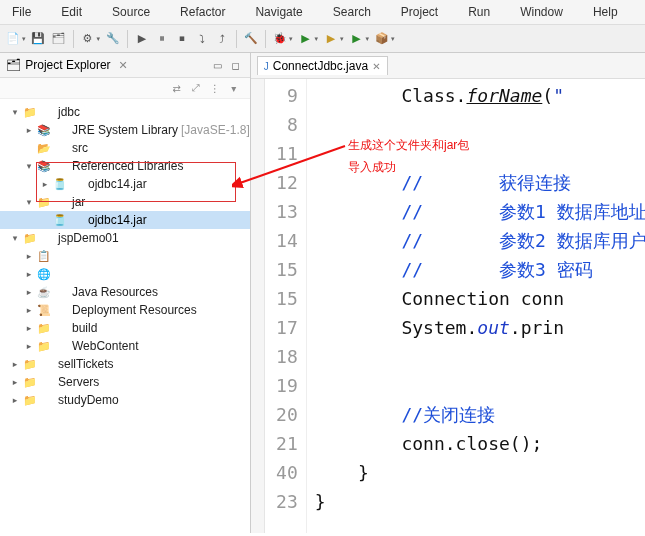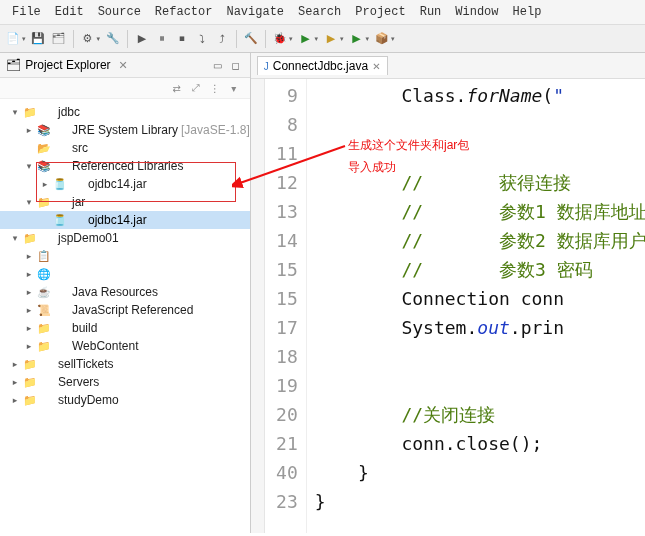--- a/index.html
+++ b/index.html
@@ -1,17 +1,17 @@
 <!DOCTYPE html>
 <html><head>
 <meta charset="utf-8">
 <style>
 * { box-sizing: border-box; margin: 0; padding: 0; }
 body { font-family: "Segoe UI", Tahoma, sans-serif; font-size: 12px; background: #fff; width: 645px; height: 536px; overflow: hidden; position: relative; }
-.menubar { display: flex; gap: 2px; padding: 3px 6px; background: #f5f5f5; border-bottom: 1px solid #ddd; font-family: Liberation Mono, monospace; }
+.menubar { display: flex; gap: 18px; padding: 3px 6px; background: #f5f5f5; border-bottom: 1px solid #ddd; }
 .menubar span { padding: 2px 6px; color: #333; }
 .toolbar { display: flex; align-items: center; gap: 2px; padding: 3px 4px; background: #f0f0f0; border-bottom: 1px solid #ccc; height: 28px; }
 .tb-btn { width: 18px; height: 18px; display: inline-flex; align-items: center; justify-content: center; font-size: 11px; color: #555; }
 .tb-sep { width: 1px; height: 18px; background: #ccc; margin: 0 3px; }
 .dropdown-arrow { font-size: 7px; color: #666; margin-left: -2px; margin-right: 2px; }
 .main { display: flex; height: calc(100% - 56px); }
 .left-panel { width: 286px; border-right: 1px solid #ccc; display: flex; flex-direction: column; }
 .panel-header { display: flex; align-items: center; padding: 4px 6px; background: #f5f5f5; border-bottom: 1px solid #ddd; }
 .panel-title { font-weight: normal; display: flex; align-items: center; gap: 4px; }
 .panel-close { margin-left: 4px; font-size: 11px; color: #888; }
@@ -32,23 +32,23 @@
 .red-box { border: 1.5px solid #d33; position: absolute; }
 .right-panel { flex: 1; display: flex; flex-direction: column; position: relative; }
 .editor-tabs { display: flex; align-items: center; padding: 3px 6px; background: #f5f5f5; border-bottom: 1px solid #ddd; }
 .editor-tab { display: flex; align-items: center; gap: 4px; padding: 2px 6px; background: #fff; border: 1px solid #ccc; border-bottom: none; }
 .editor-tab .icon { color: #3878c7; font-size: 10px; }
 .editor-tab .close { color: #888; font-size: 10px; }
 .editor-body { flex: 1; display: flex; font-family: Consolas, monospace; font-size: 18px; background: #fff; overflow: hidden; }
 .ruler { width: 14px; background: #f5f5f5; border-right: 1px solid #e5e5e5; }
 .gutter { width: 42px; background: #fff; border-right: 1px solid #eee; display: flex; flex-direction: column; align-items: flex-end; padding-right: 8px; padding-top: 2px; color: #999; line-height: 29px; }
 .code { flex: 1; padding-top: 2px; padding-left: 8px; line-height: 29px; white-space: pre; color: #111; }
-.code .comment { color: #4d7c0f; }
+.code .comment { color: #1d4ed8; }
 .code .static-italic { color: #1e3bc7; font-style: italic; }
-.code .method-italic { font-style: italic; }
+.code .method-italic { font-style: italic; text-decoration: underline; }
 .annotation { position: absolute; color: #e11; font-size: 12px; font-family: "Microsoft YaHei", sans-serif; pointer-events: none; line-height: 22px; }
 .arrow { position: absolute; pointer-events: none; }
 .folder-icon { color: #d6a33a; }
 .jar-icon { color: #a67a2e; }
 .lib-icon { color: #6a8fb5; }
 </style>
 </head>
 <body>
 
 <div class="menubar">
@@ -165,21 +165,21 @@
           <span class="icon ">🌐</span>
         </div>
         <div class="tree-item indent-1">
           <span class="twisty">▸</span>
           <span class="icon ">☕</span>
           <span class="label">Java Resources</span>
         </div>
         <div class="tree-item indent-1">
           <span class="twisty">▸</span>
           <span class="icon ">📜</span>
-          <span class="label">JavaScript Referenced</span>
+          <span class="label">Deployment Resources</span>
         </div>
         <div class="tree-item indent-1">
           <span class="twisty">▸</span>
           <span class="icon folder-icon">📁</span>
           <span class="label">build</span>
         </div>
         <div class="tree-item indent-1">
           <span class="twisty">▸</span>
           <span class="icon folder-icon">📁</span>
           <span class="label">WebContent</span>

